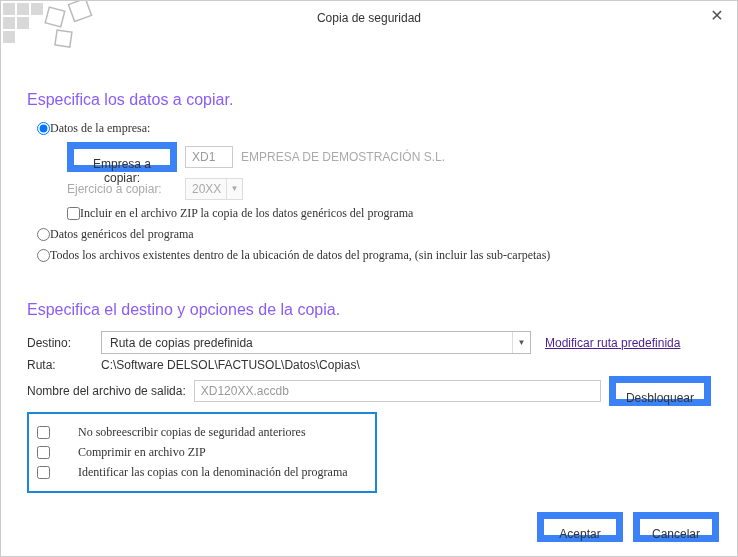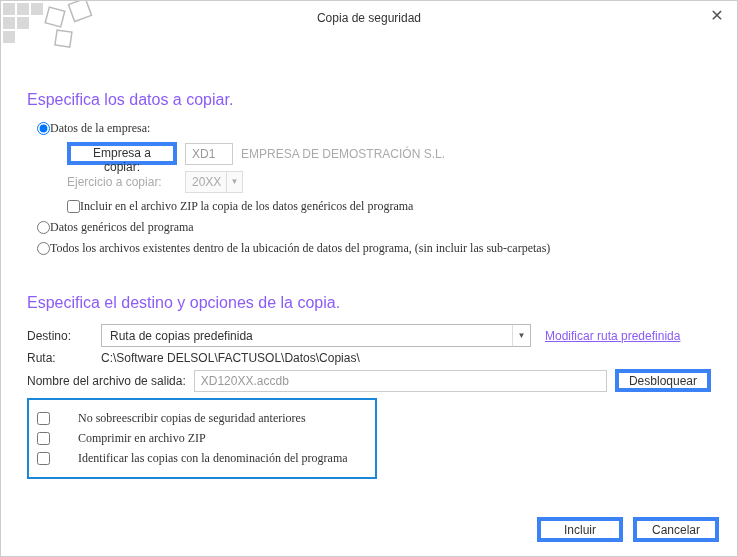--- a/index.html
+++ b/index.html
@@ -68,24 +68,24 @@
     margin-top: 6px;
     margin-bottom: 6px;
   }
   .field-row {
     display: flex;
     align-items: center;
     margin: 6px 0;
     gap: 8px;
   }
   .btn {
-    border: 4px solid #3b82f6;
+    border: 7px solid #3b82f6;
     background: #fff;
     height: 23px;
-    padding: 0 10px;
+    padding: 8px 10px;
     font-size: 12px;
     cursor: pointer;
     color: #333;
   }
   .text-input {
     border: 1px solid #ccc;
     height: 22px;
     padding: 0 6px;
     font-size: 12px;
     color: #999;
@@ -143,21 +143,21 @@
   }
   .combo .combo-caret {
     width: 18px;
     text-align: center;
     font-size: 8px;
     color: #555;
     border-left: 1px solid #ddd;
     line-height: 21px;
   }
   .link {
-    color: #8b5cf6;
+    color: #4c1d95;
     text-decoration: underline;
     cursor: pointer;
     margin-left: 10px;
   }
   .path-text {
     font-size: 12px;
     color: #333;
   }
   .output-row {
     display: flex;
@@ -286,15 +286,15 @@
     </div>
     <div class="check-row">
       <input type="checkbox" style="">
       <label>Identificar las copias con la denominación del programa</label>
     </div>
   </div>
 
 </div>
 
 <div class="button-bar">
-  <button class="btn">Incluir</button>
+  <button class="btn">Aceptar</button>
   <button class="btn">Cancelar</button>
 </div>
 
 </body></html>

